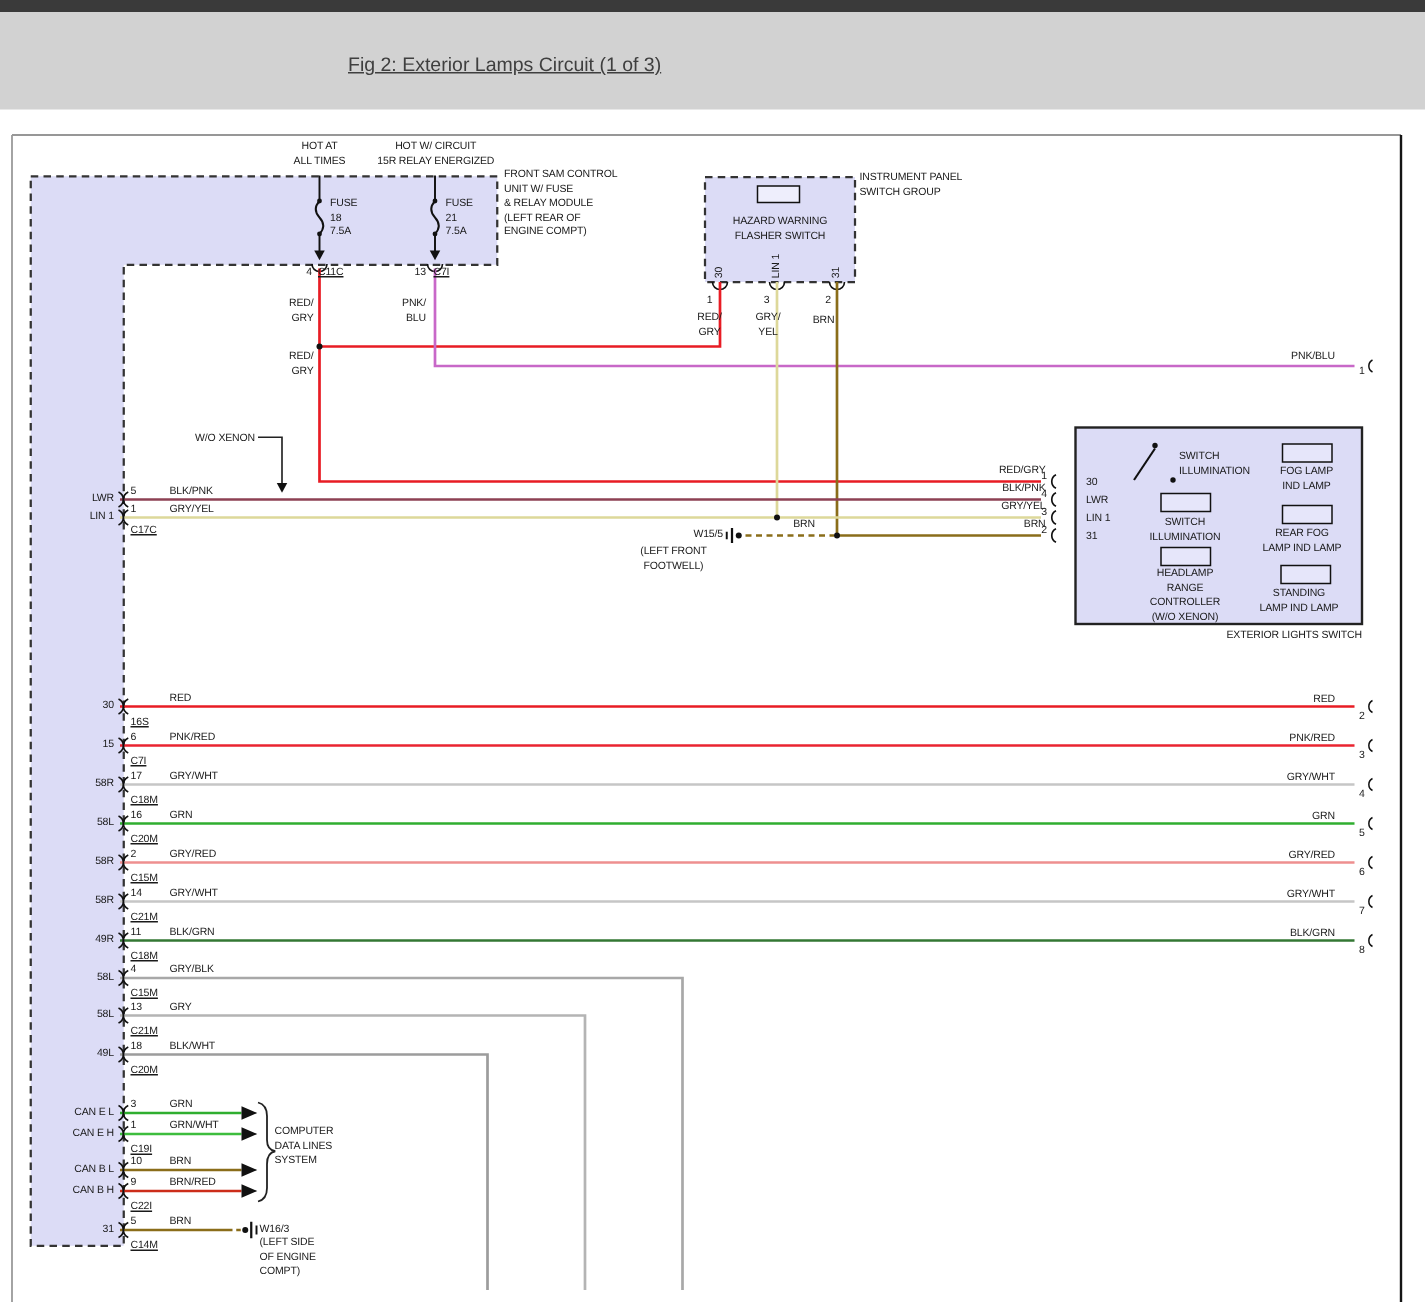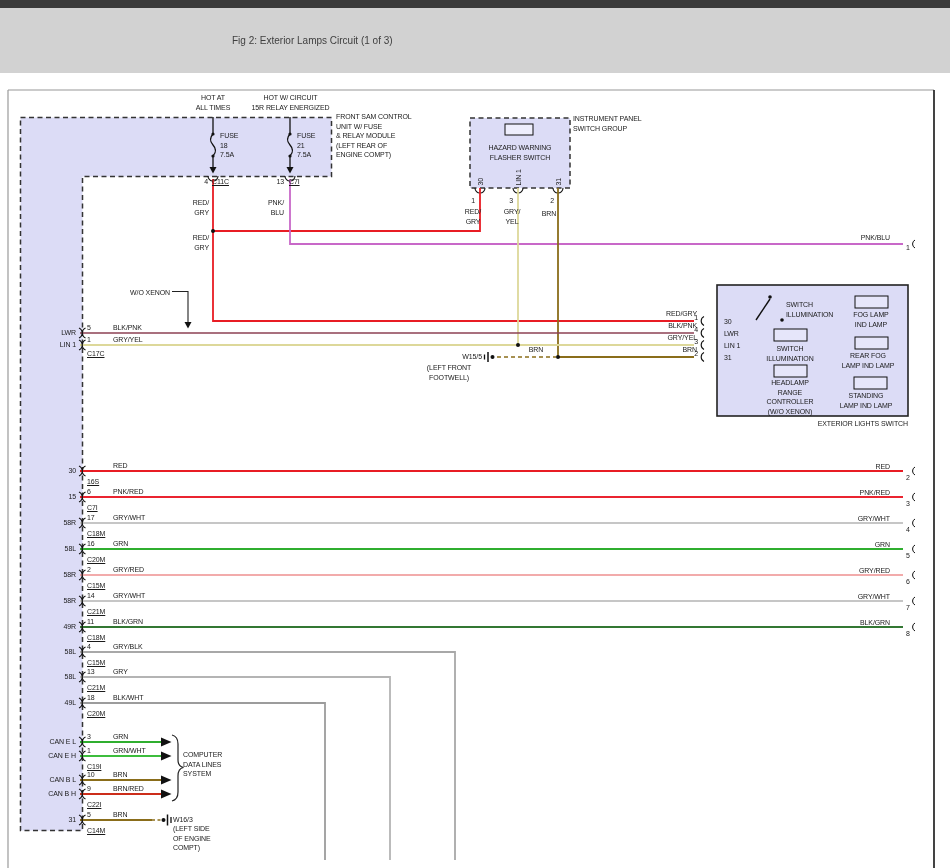--- a/index.html
+++ b/index.html
@@ -1,20 +1,20 @@
 <!DOCTYPE html>
 <html><head>
 <meta charset="utf-8">
 <style>
   html,body{margin:0;padding:0;}
   body{width:950px;height:868px;position:relative;background:#ffffff;
        font-family:"Liberation Sans","DejaVu Sans",sans-serif;overflow:hidden;}
   .topbar{position:absolute;left:0;top:0;width:950px;height:8px;background:#3a3a3a;}
   .header{position:absolute;left:0;top:8px;width:950px;height:65px;background:#d2d2d2;}
-  .title{position:absolute;left:232px;top:27px;font-size:10px;color:#3f3f3f;}
+  .title{position:absolute;left:232px;top:27px;font-size:13px;color:#3f3f3f;text-decoration:underline;}
   svg.canvas{position:absolute;left:0;top:0;z-index:1;}
   .lbl{position:absolute;z-index:2;font-size:7px;line-height:9.5px;letter-spacing:-0.1px;
        color:#1a1a1a;white-space:pre-line;}
   .r{text-align:right}.c{text-align:center}
   .u{text-decoration:underline;}
   .rot{transform:rotate(-90deg);transform-origin:50% 50%;height:9px;}
 </style>
 </head>
 <body>
 

